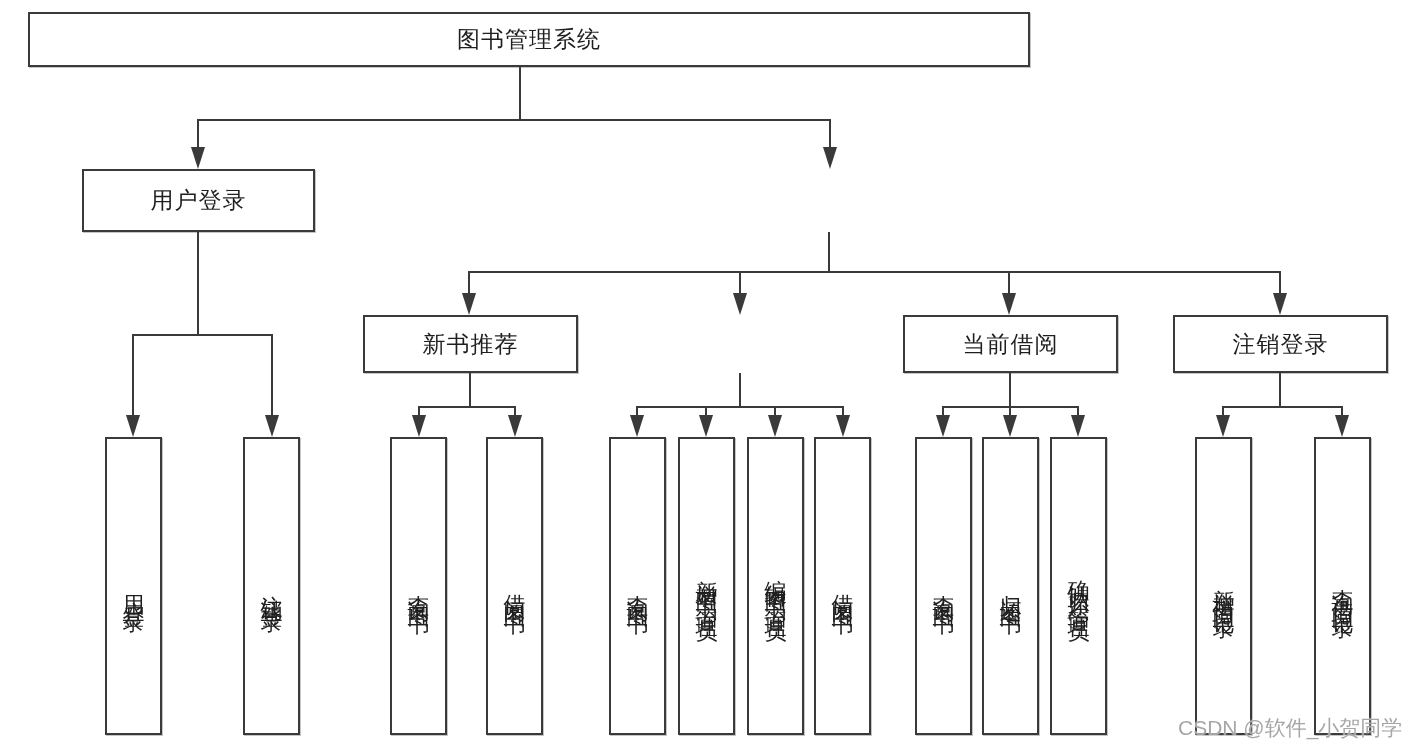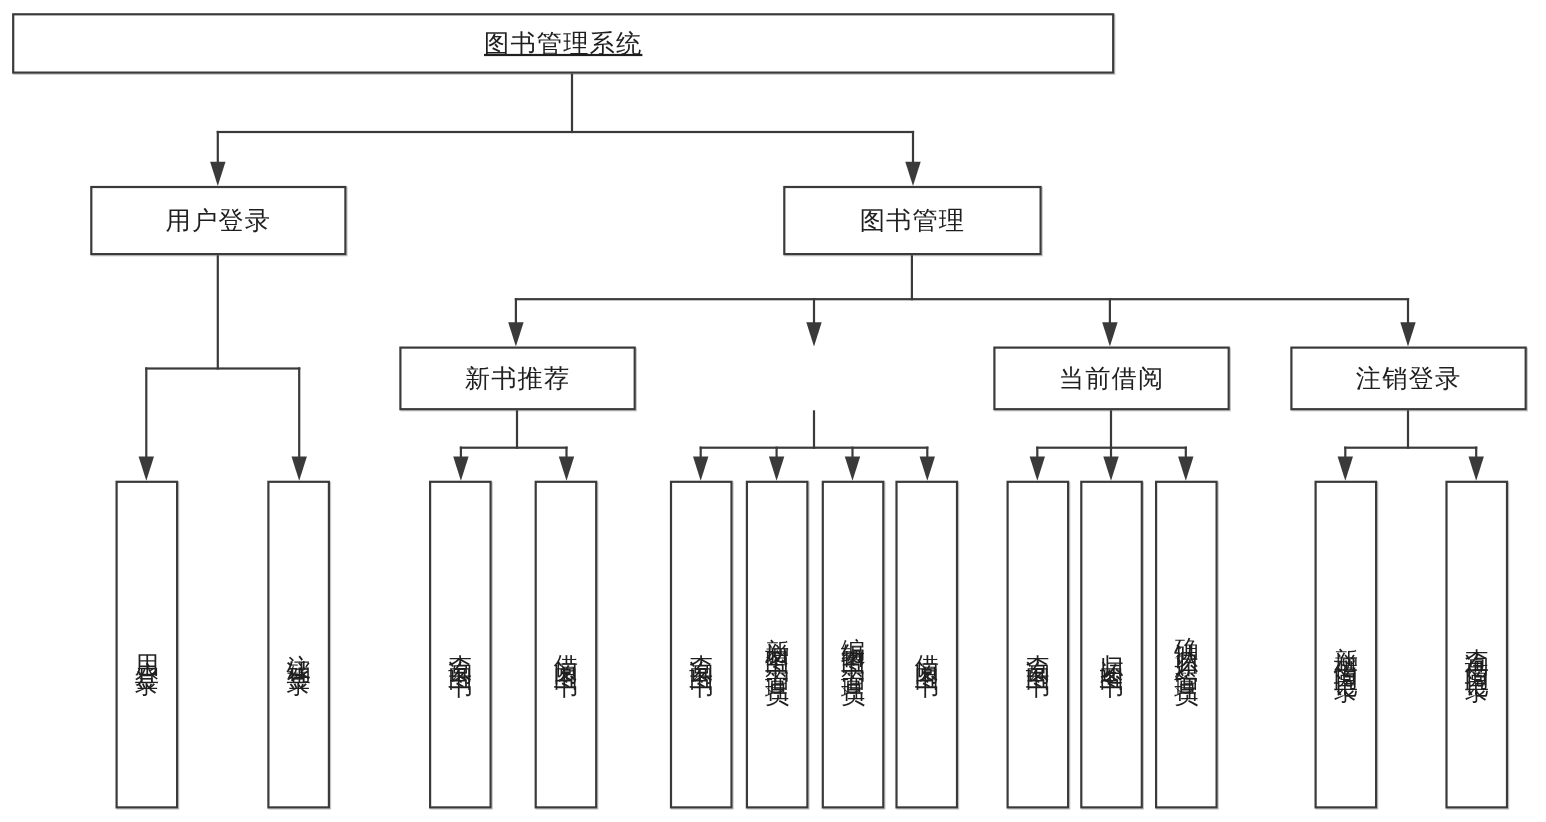--- a/index.html
+++ b/index.html
@@ -53,31 +53,30 @@
     white-space: nowrap;
     z-index: 5;
     text-shadow: 0 0 2px #ffffff;
   }
 </style>
 </head>
 <body>
 
 <div id="stage">
 
-  <div class="node hbox" style="left:11px; top:12px; width:1002px; height:55px;text-decoration:underline;">图书管理系统</div>
+  <div class="node hbox" style="left:28px; top:12px; width:1002px; height:55px;">图书管理系统</div>
 
   <div class="vline" style="left:519px; top:67px; height:54px;"></div>
   <div class="hline" style="left:197px; top:119px; width:634px;"></div>
   <div class="vline" style="left:197px; top:119px; height:32px;"></div>
   <div class="arrowhead" style="left:191px; top:147px;"></div>
   <div class="vline" style="left:829px; top:119px; height:32px;"></div>
   <div class="arrowhead" style="left:823px; top:147px;"></div>
 
   <div class="node hbox" style="left:82px; top:169px; width:233px; height:63px;">用户登录</div>
-  <div class="node hbox" style="left:712px; top:169px; width:235px; height:63px;">图书管理</div>
 
   <div class="vline" style="left:197px; top:232px; height:104px;"></div>
   <div class="hline" style="left:132px; top:334px; width:141px;"></div>
   <div class="vline" style="left:132px; top:334px; height:84px;"></div>
   <div class="arrowhead" style="left:126px; top:415px;"></div>
   <div class="vline" style="left:271px; top:334px; height:84px;"></div>
   <div class="arrowhead" style="left:265px; top:415px;"></div>
 
   <div class="vline" style="left:828px; top:232px; height:41px;"></div>
   <div class="hline" style="left:468px; top:271px; width:813px;"></div>
@@ -139,14 +138,15 @@
   <div class="node vbox" style="left:747px; top:437px; width:57px; height:298px;">编辑图书（管理员）</div>
   <div class="node vbox" style="left:814px; top:437px; width:57px; height:298px;">借阅图书</div>
 
   <div class="node vbox" style="left:915px; top:437px; width:57px; height:298px;">查询图书</div>
   <div class="node vbox" style="left:982px; top:437px; width:57px; height:298px;">归还图书</div>
   <div class="node vbox" style="left:1050px; top:437px; width:57px; height:298px;">确认归还（管理员）</div>
 
   <div class="node vbox" style="left:1195px; top:437px; width:57px; height:298px;">新增借阅记录</div>
   <div class="node vbox" style="left:1314px; top:437px; width:57px; height:298px;">查询借阅记录</div>
 
+  <div id="watermark">CSDN @软件_小贺同学</div>
 
 </div>
 
 </body></html>

